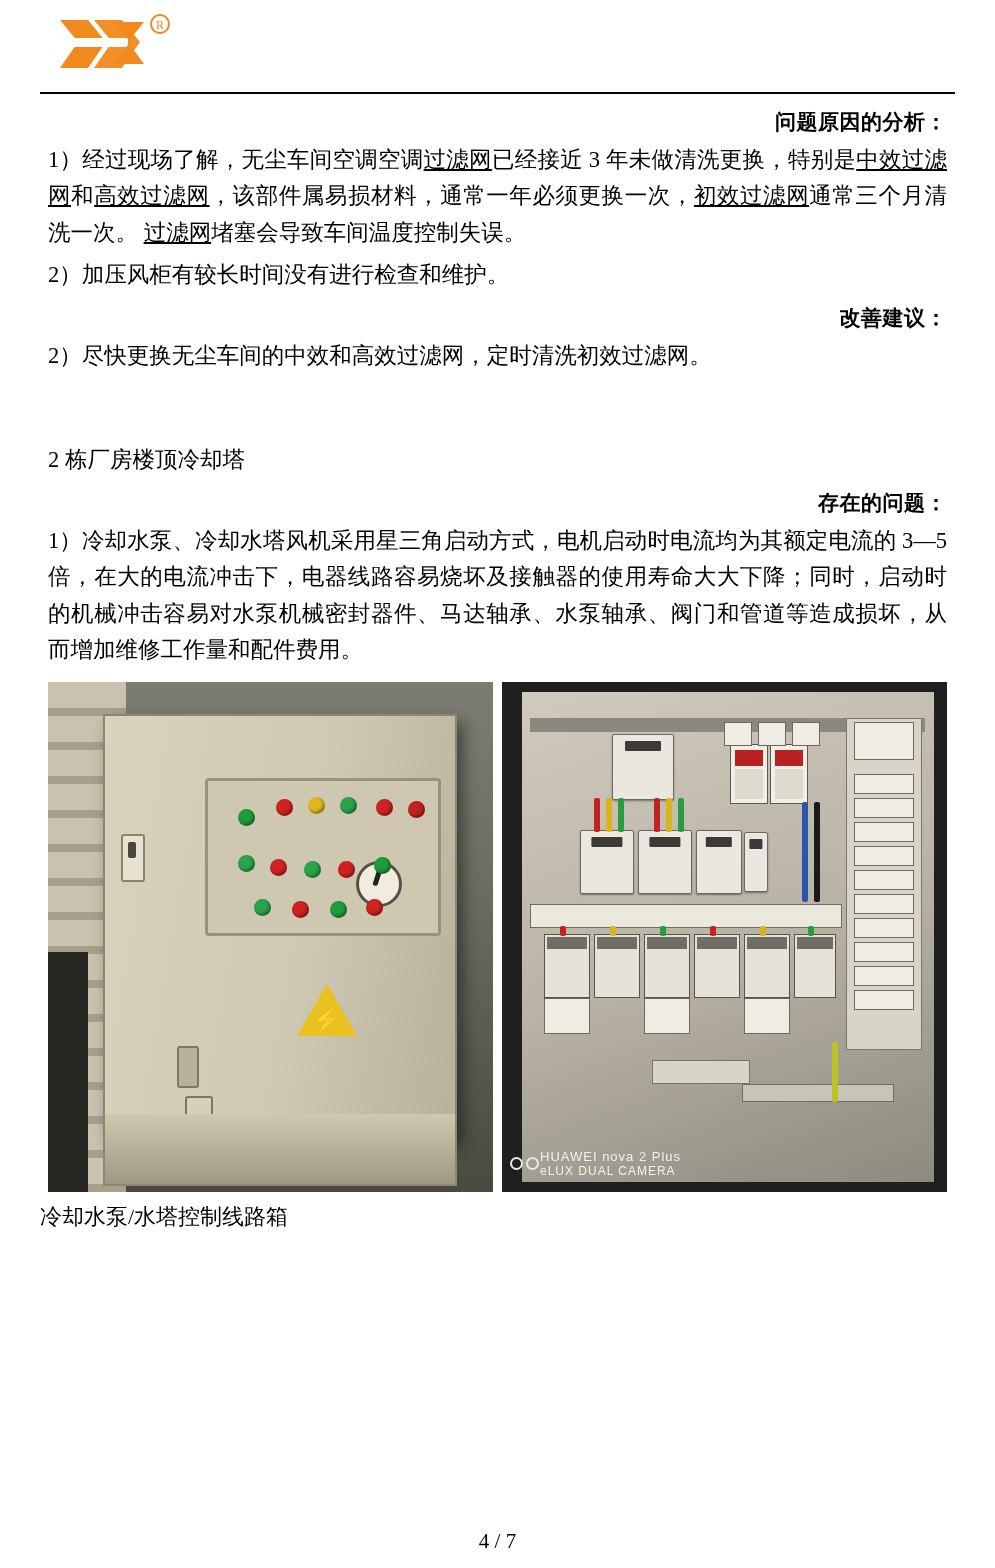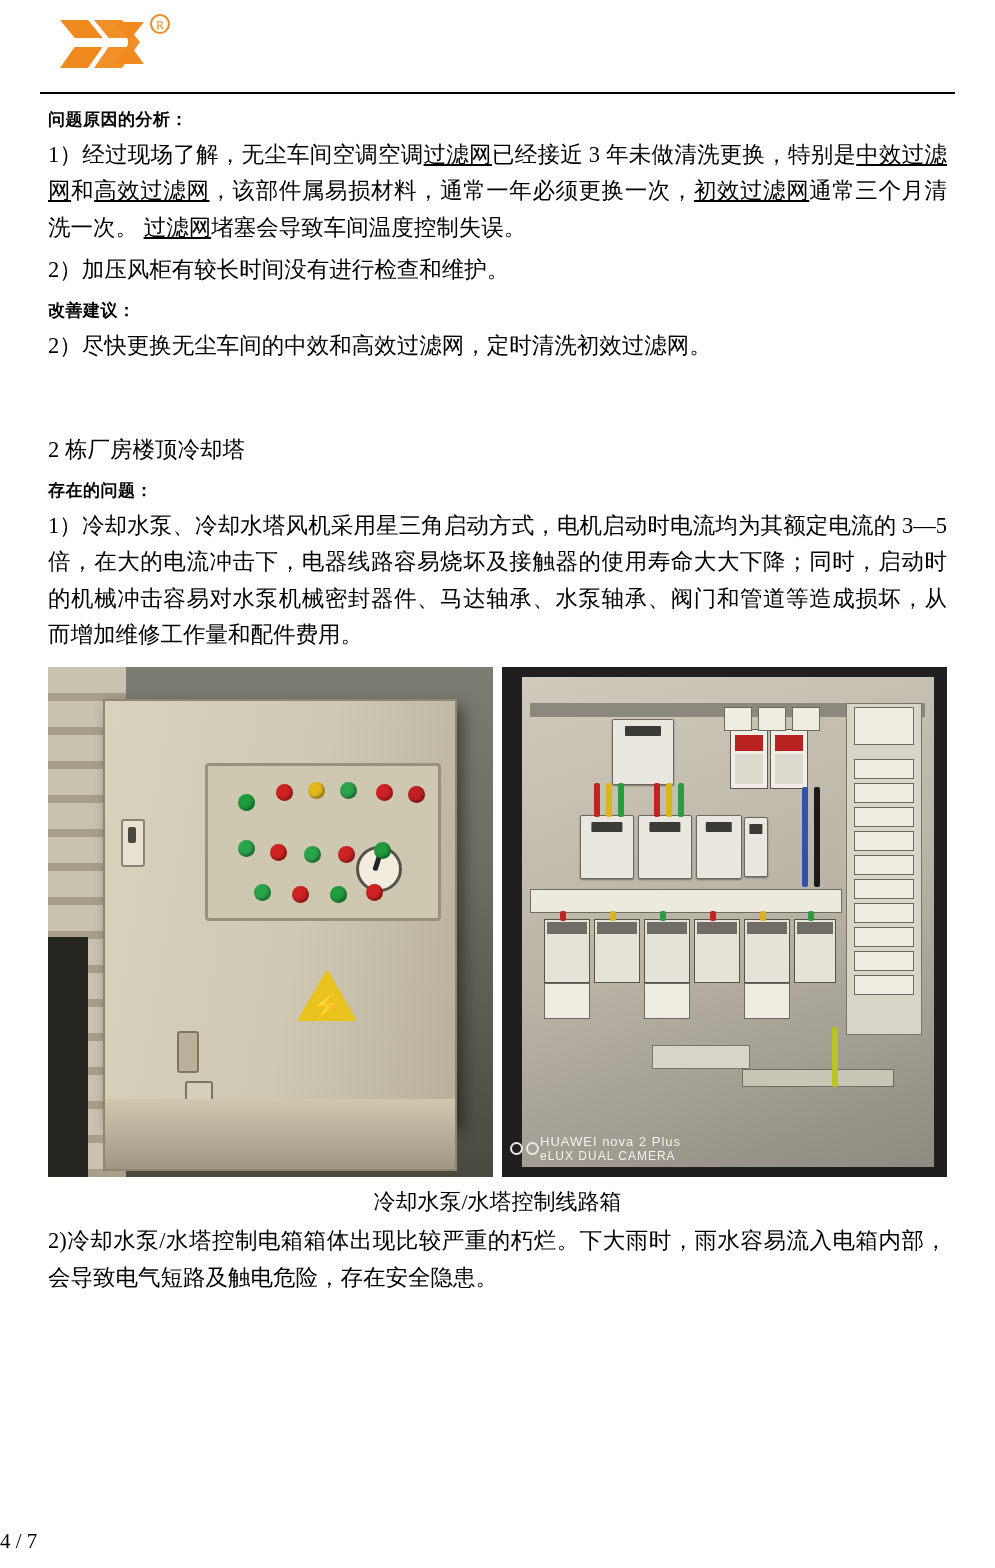--- a/index.html
+++ b/index.html
@@ -43,24 +43,25 @@
     bottom: 4px;
     height: 0;
     border-top: 2px solid #000;
   }
 
   
   .content {
     padding: 0 8px;
   }
   h2.sec {
-    font-size: 17px;
+    font-size: 21px;
     font-weight: bold;
     margin: 10px 0 6px 0;
     letter-spacing: 0.5px;
+    text-align: right;
   }
   p.para {
     font-size: 22.5px;
     line-height: 1.62;
     margin: 6px 0;
     text-align: justify;
     text-justify: inter-ideograph;
   }
   .u { text-decoration: underline; }
 
@@ -74,31 +75,30 @@
     padding: 0 8px;
   }
   .fig {
     position: relative;
     overflow: hidden;
   }
   .fig.left  { width: 452px; height: 510px; background:#6b6a63; }
   .fig.right { width: 452px; height: 510px; background:#2c2c2c; }
 
   .caption {
-    text-align: center;
     font-size: 22px;
     margin: 10px 0 2px 0;
   }
 
   
   .footer {
     position: absolute;
     left: 0; right: 0;
     bottom: 14px;
-    text-align: left;
+    text-align: center;
     font-size: 21px;
   }
 
   
   .p1-sky { position:absolute; left:0; top:0; width:100%; height:100%;
             background:linear-gradient(180deg,#7d7c72 0%, #6d6c62 40%, #4a4940 100%); }
   .p1-wall { position:absolute; left:0; top:0; width:78px; height:100%;
              background:repeating-linear-gradient(180deg,#c8c2ae 0px,#c8c2ae 26px,#a79f8a 26px,#a79f8a 34px); }
   .p1-wall2 { position:absolute; left:0; top:270px; width:40px; height:240px; background:#27251f; }
   .p1-box {
@@ -353,18 +353,15 @@
       </div>
       <div class="p2-watermark">
         <div class="l1">HUAWEI nova 2 Plus</div>
         <div class="l2">eLUX DUAL CAMERA</div>
       </div>
     </div>
   </div>
 
   <div class="caption">冷却水泵/水塔控制线路箱</div>
 
-  <div class="content">
-    <p class="para">2)冷却水泵/水塔控制电箱箱体出现比较严重的朽烂。下大雨时，雨水容易流入电箱内部，会导致电气短路及触电危险，存在安全隐患。</p>
-  </div>
 
   <div class="footer">4 / 7</div>
 </div>
 
 </body></html>

